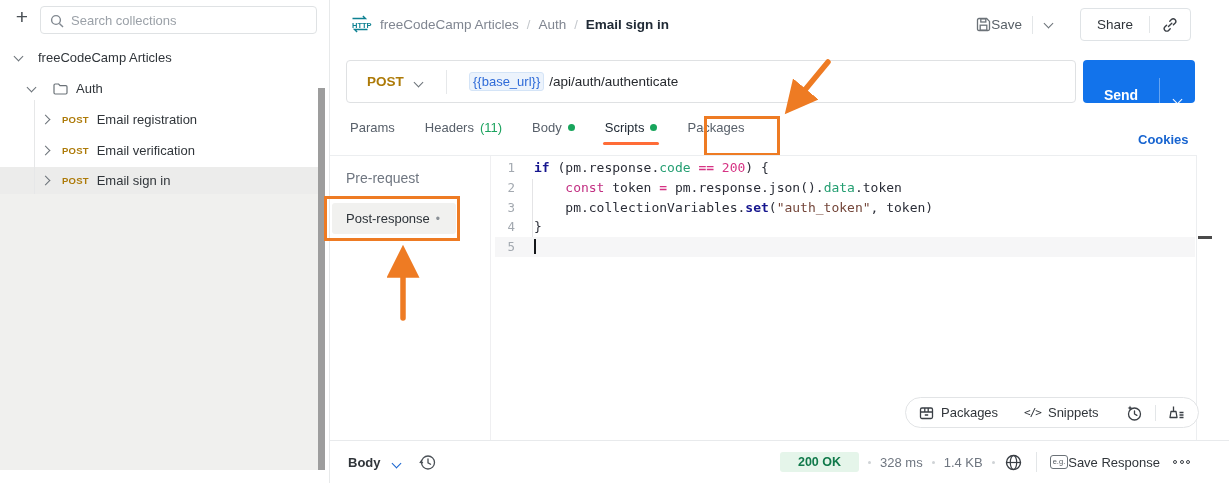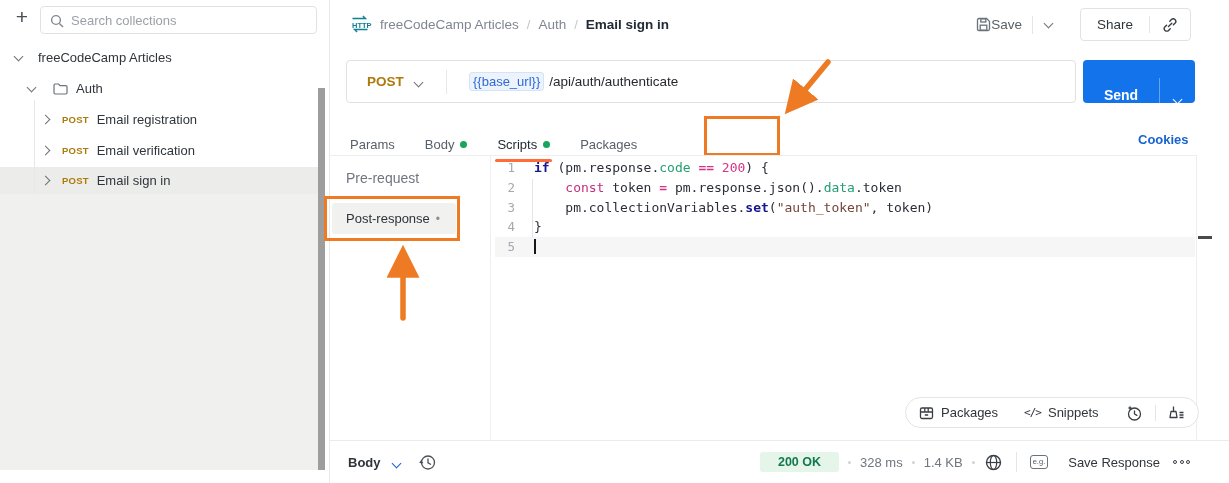--- a/index.html
+++ b/index.html
@@ -50,21 +50,21 @@
   .req-url { display:flex; align-items:center; margin-left:22px; font-size:13.5px; cursor:text; }
   .var-chip { color:#2f6bd8; background:#ecf3fc; border:1px solid #d4e4f7; border-radius:3px; padding:1px 3px; font-size:13px; }
   .url-path { margin-left:5px; color:#26292e; }
   .send-btn { position:absolute; left:753px; top:60px; width:112px; height:43px; background:#1273eb; border-radius:4px; display:flex; align-items:flex-end; color:#fff; cursor:pointer; }
   .send-label { width:76px; text-align:center; font-weight:bold; font-size:14px; }
   .send-split { width:1px; height:25px; background:rgba(255,255,255,.35); }
   .send-chv { flex:1; display:flex; justify-content:center; }
   .send-chv .chv { border-color:#fff; }
 
   
-  .tabs-row { position:absolute; left:20px; top:126px; height:37px; display:flex; gap:30px; }
+  .tabs-row { position:absolute; left:20px; top:109px; height:37px; display:flex; gap:30px; }
   .tab { font-size:13px; color:#58606a; cursor:pointer; display:flex; align-items:center; gap:6px; height:37px; position:relative; }
   .tab .count { color:#1da35f; }
   .tab .dot { width:7px; height:7px; border-radius:50%; background:#18a55c; }
   .tab.active { color:#212b36; }
   .tab.active::after { content:""; position:absolute; left:-2px; right:-2px; bottom:1px; height:3px; background:#ff6c37; border-radius:2px; }
   .cookies-link { position:absolute; left:808px; top:132px; color:#1764d0; font-weight:bold; font-size:13px; cursor:pointer; }
 
   
   .content-topline { position:absolute; left:0; top:155px; width:866px; height:1px; background:#eceef0; }
   .pane-rightline { position:absolute; left:866px; top:155px; width:1px; height:285px; background:#eceef0; }
@@ -107,21 +107,21 @@
   .footer { position:absolute; left:0; top:440px; width:899px; height:43px; border-top:1px solid #e8eaec; background:#fff; }
   .footer-left { position:absolute; left:18px; top:0; height:42px; display:flex; align-items:center; gap:12px; }
   .footer-body { font-size:13px; font-weight:bold; color:#30353a; cursor:pointer; }
   .footer-body-chv { cursor:pointer; }
   .footer-body-chv .chv { border-color:#1764d0; }
   .footer-right { position:absolute; right:39px; top:0; height:42px; display:flex; align-items:center; gap:9px; }
   .status-pill { background:#e5f5ea; color:#117a4b; font-weight:bold; font-size:12.5px; border-radius:3px; padding:3px 18px; cursor:pointer; }
   .meta-txt { color:#6f7680; font-size:13px; }
   .sep-dot { width:3px; height:3px; border-radius:50%; background:#cfd3d6; }
   .footer-div { width:1px; height:20px; background:#e3e6e8; margin:0 4px; }
-  .save-resp { display:flex; align-items:center; gap:20px; font-size:13px; color:#30353a; cursor:pointer; }
+  .save-resp { display:flex; align-items:center; gap:0; font-size:13px; color:#30353a; cursor:pointer; }
   .eg-box { border:1.4px solid #6b7278; border-radius:3px; font-size:7.5px; color:#555b61; padding:2px 2px; line-height:1; }
   .more-icon { display:flex; gap:2.5px; margin-left:4px; cursor:pointer; }
   .more-icon i { width:4px; height:4px; border:1.2px solid #3a3f45; border-radius:50%; }
 
   
   #arrows { position:absolute; left:0; top:0; width:1229px; height:483px; pointer-events:none; z-index:50; }
 
   svg.icon { display:block; }
 </style>
 </head>
@@ -225,20 +225,24 @@
     <span class="send-chv">
         <span class="chv chv-down"></span>
       </span>
   </div>
 
   <div class="tabs-row">
     <div class="tab">
         <span>Params</span>
       </div>
     <div class="tab">
+        <span>Headers</span>
+        <span class="count">(11)</span>
+      </div>
+    <div class="tab">
         <span>Body</span>
         <span class="dot"></span>
       </div>
     <div class="tab active">
         <span>Scripts</span>
         <span class="dot"></span>
       </div>
     <div class="tab">
         <span>Packages</span>
       </div>

